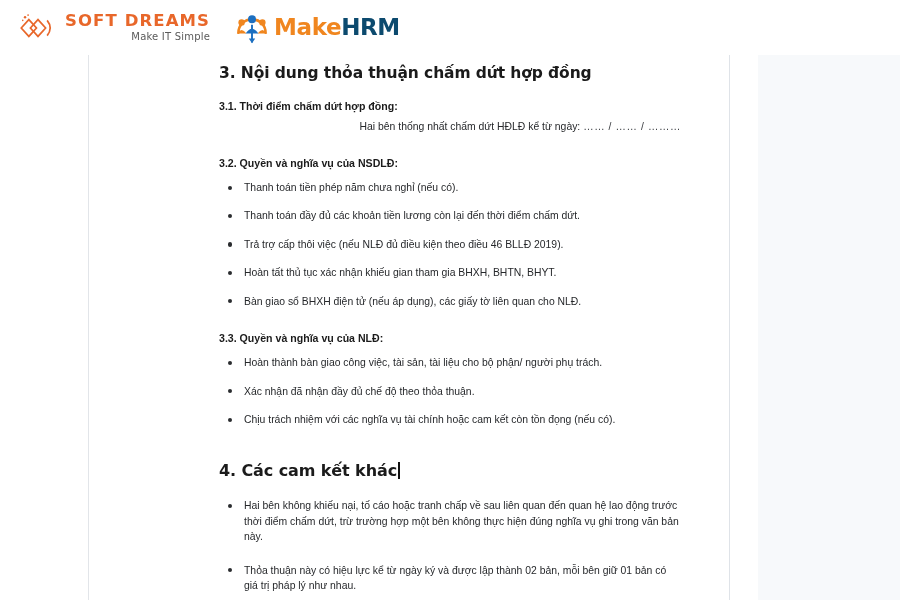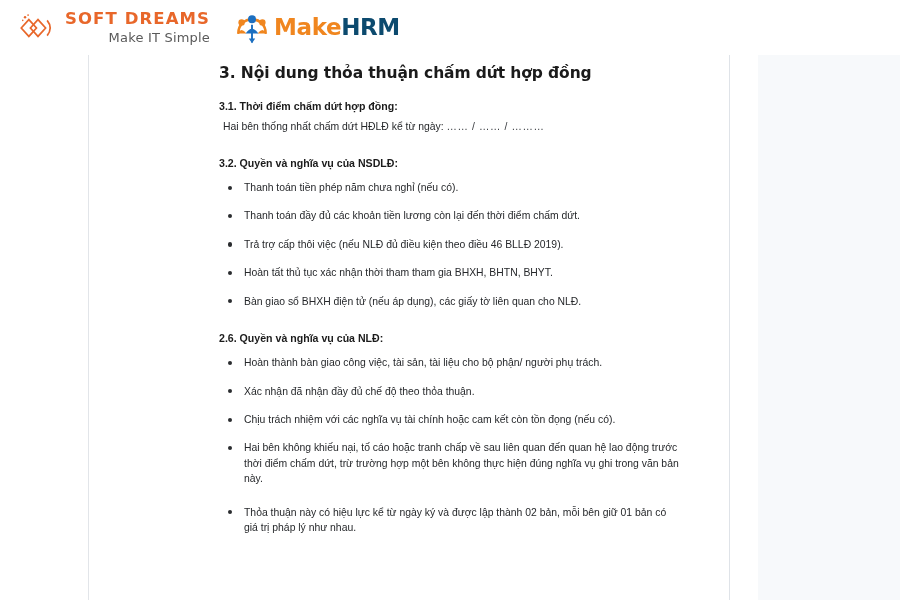--- a/index.html
+++ b/index.html
@@ -77,21 +77,21 @@
   .sd-title {
     font-family: "DejaVu Sans", sans-serif;
     font-size: 16.5px;
     letter-spacing: 1.1px;
     font-weight: 700;
     color: #e8672a;
     white-space: nowrap;
   }
   .sd-sub {
     font-family: "DejaVu Sans", sans-serif;
-    font-size: 13px;
+    font-size: 10px;
     color: #5a5a5a;
     letter-spacing: .2px;
     text-align: right;
     margin-top: 3px;
     white-space: nowrap;
   }
 
   .logo-easyhrm {
     display: flex;
     align-items: center;
@@ -166,20 +166,21 @@
     line-height: 1.35;
   }
   h2.sub-title.spaced { margin-top: 22px; }
 
   p.plain {
     font-family: "Liberation Sans", sans-serif;
     font-size: 10.4px;
     color: #26282b;
     margin: 0 0 0 4px;
     line-height: 1.45;
+    text-align: right;
   }
   .dots { letter-spacing: .6px; color: #3a3d41; }
 
   ul.bullets {
     list-style: none;
     margin: 10px 0 0 0;
     padding: 0;
   }
   ul.bullets li {
     position: relative;
@@ -260,31 +261,32 @@
       <p class="plain">
         <span>Hai bên thống nhất chấm dứt HĐLĐ kể từ ngày:</span>
         <span class="dots">…… / …… / ………</span>
       </p>
 
       <h2 class="sub-title spaced">3.2. Quyền và nghĩa vụ của NSDLĐ:</h2>
       <ul class="bullets tight">
         <li>Thanh toán tiền phép năm chưa nghỉ (nếu có).</li>
         <li>Thanh toán đầy đủ các khoản tiền lương còn lại đến thời điểm chấm dứt.</li>
         <li>Trả trợ cấp thôi việc (nếu NLĐ đủ điều kiện theo điều 46 BLLĐ 2019).</li>
-        <li>Hoàn tất thủ tục xác nhận thời tham tham gia BHXH, BHTN, BHYT.</li>
+        <li>Hoàn tất thủ tục xác nhận khiếu gian tham gia BHXH, BHTN, BHYT.</li>
         <li>Bàn giao sổ BHXH điện tử (nếu áp dụng), các giấy tờ liên quan cho NLĐ.</li>
       </ul>
 
-      <h2 class="sub-title spaced">2.6. Quyền và nghĩa vụ của NLĐ:</h2>
+      <h2 class="sub-title spaced">3.3. Quyền và nghĩa vụ của NLĐ:</h2>
       <ul class="bullets tight">
         <li>Hoàn thành bàn giao công việc, tài sản, tài liệu cho bộ phận/ người phụ trách.</li>
         <li>Xác nhận đã nhận đầy đủ chế độ theo thỏa thuận.</li>
         <li>Chịu trách nhiệm với các nghĩa vụ tài chính hoặc cam kết còn tồn đọng (nếu có).</li>
       </ul>
 
+      <h1 class="sec-title second"><span>4. Các cam kết khác</span><span class="caret"></span></h1>
 
       <ul class="bullets wide">
         <li>
           <span>Hai bên không khiếu nại, tố cáo hoặc tranh chấp về sau liên quan đến quan hệ lao động trước thời điểm chấm dứt, trừ trường hợp một bên không thực hiện đúng nghĩa vụ ghi trong văn bản này.</span>
         </li>
         <li>
           <span>Thỏa thuận này có hiệu lực kể từ ngày ký và được lập thành 02 bản, mỗi bên giữ 01 bản có giá trị pháp lý như nhau.</span>
         </li>
       </ul>
 

